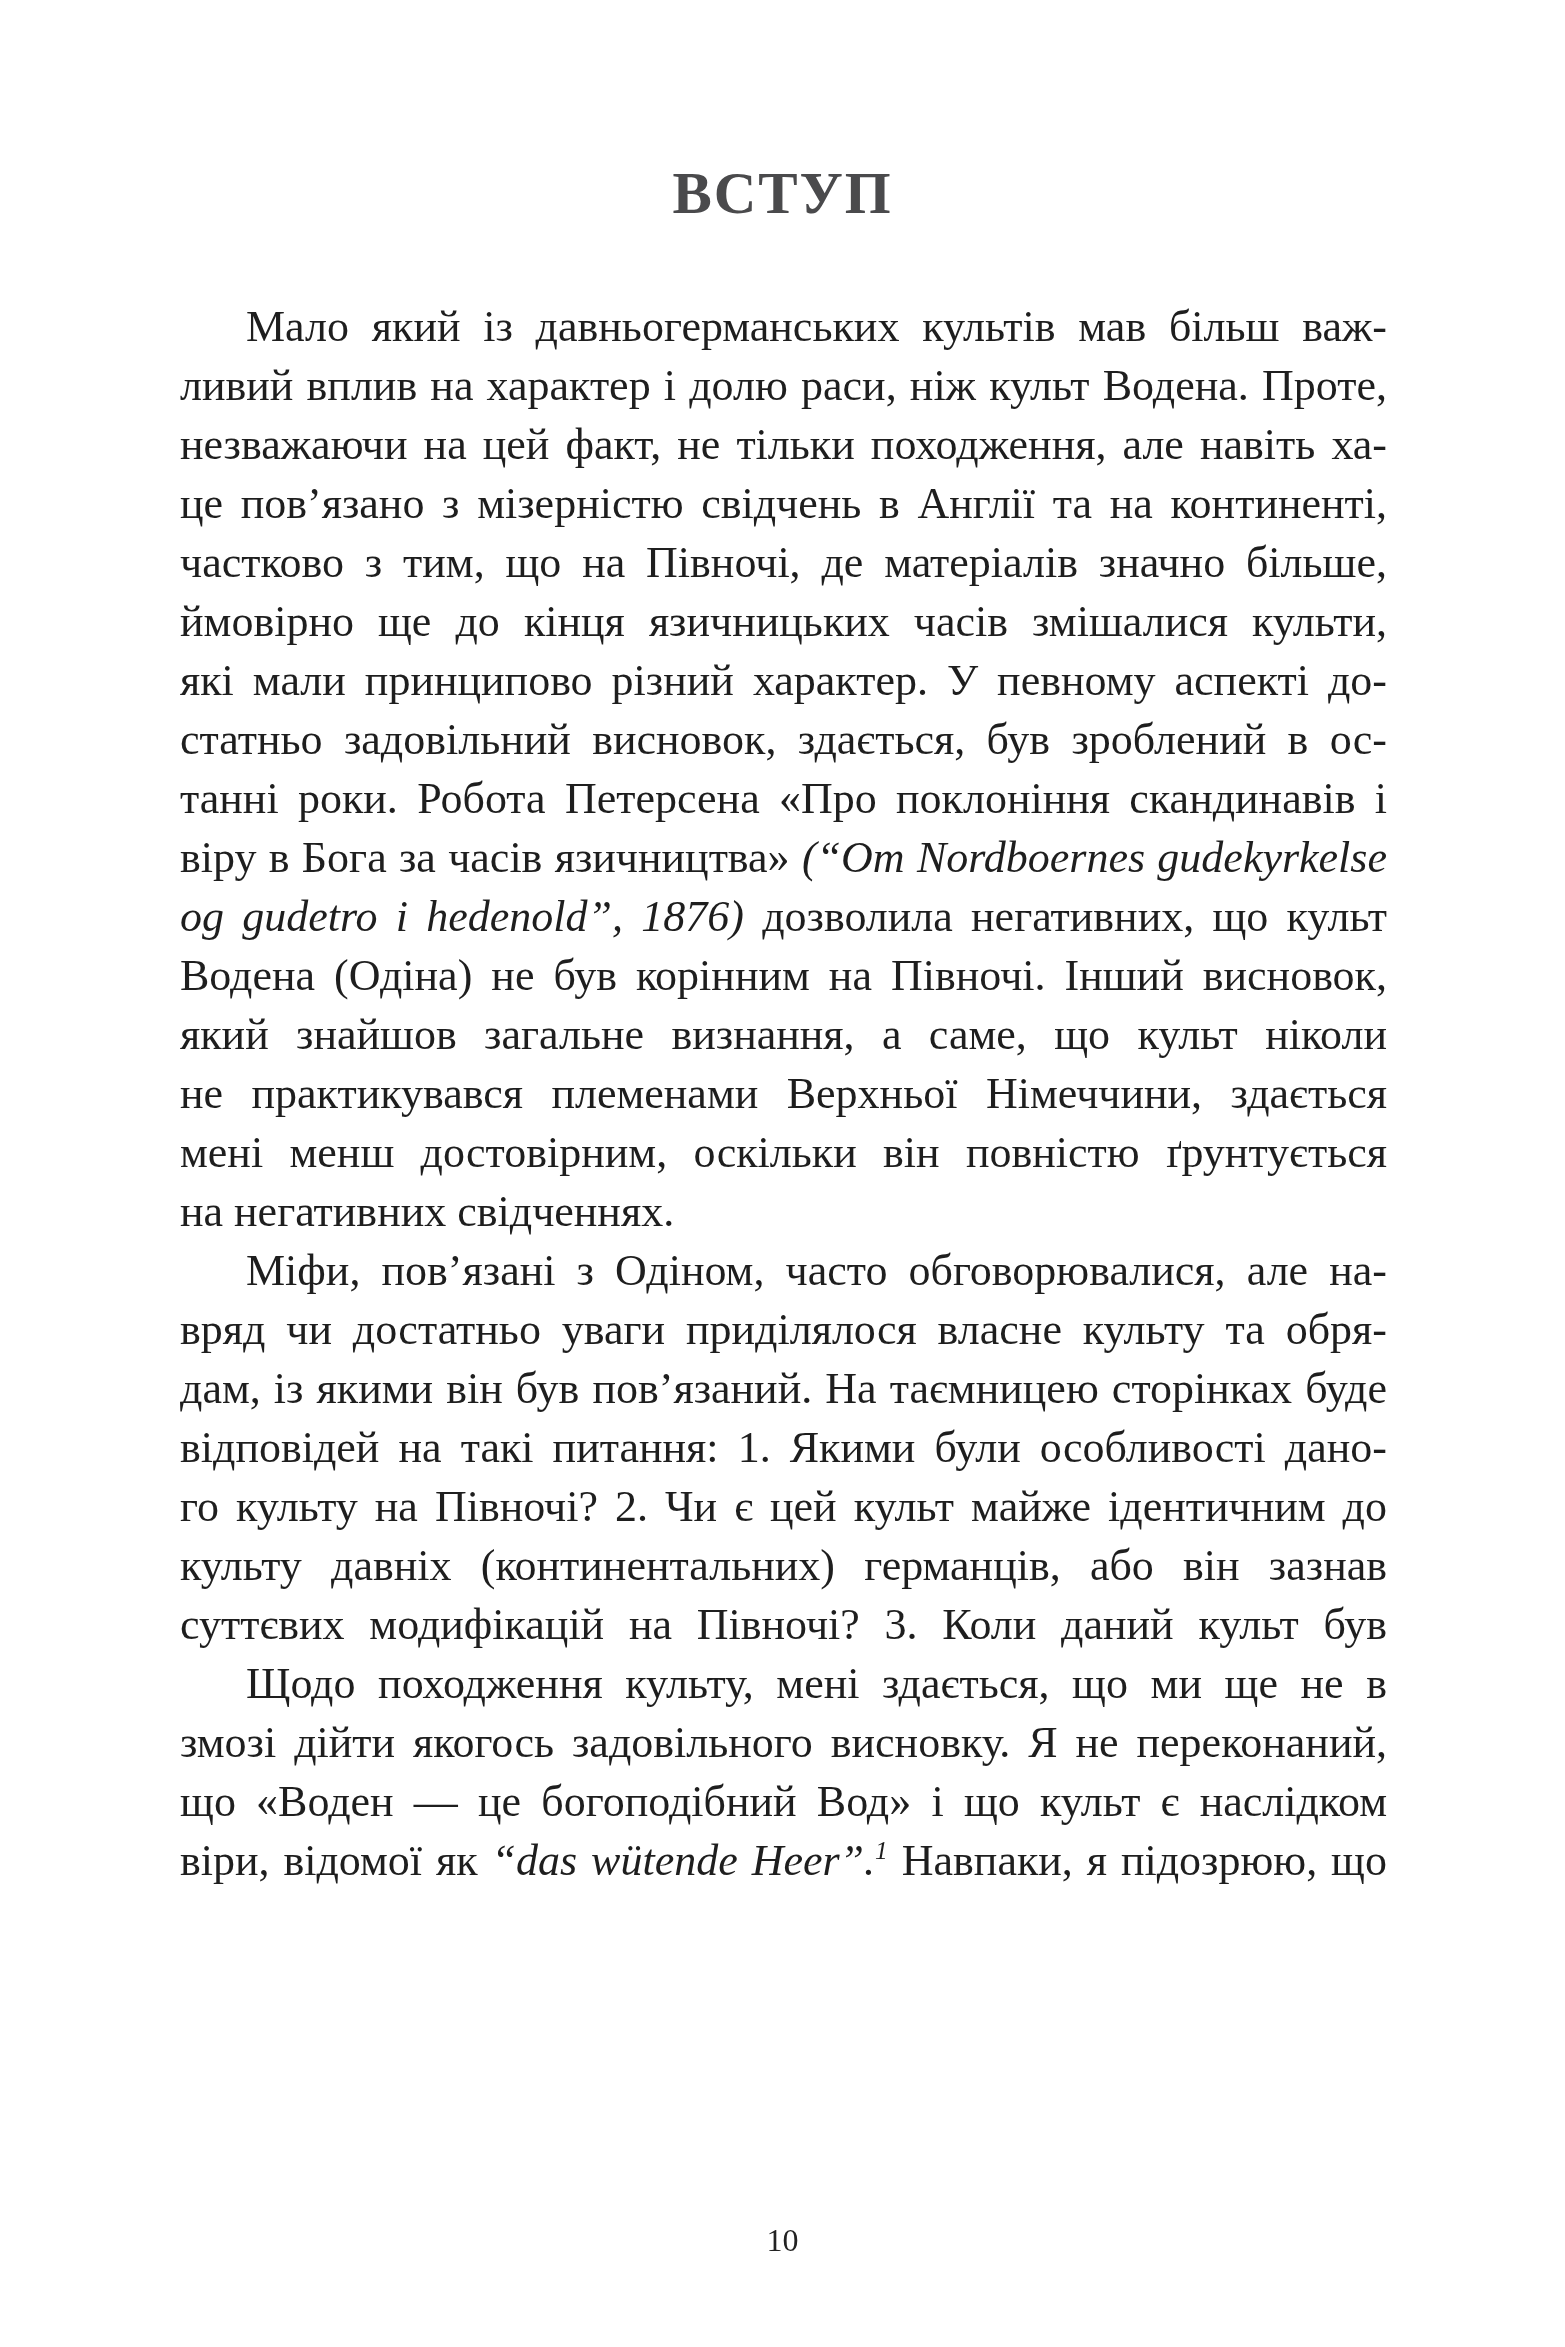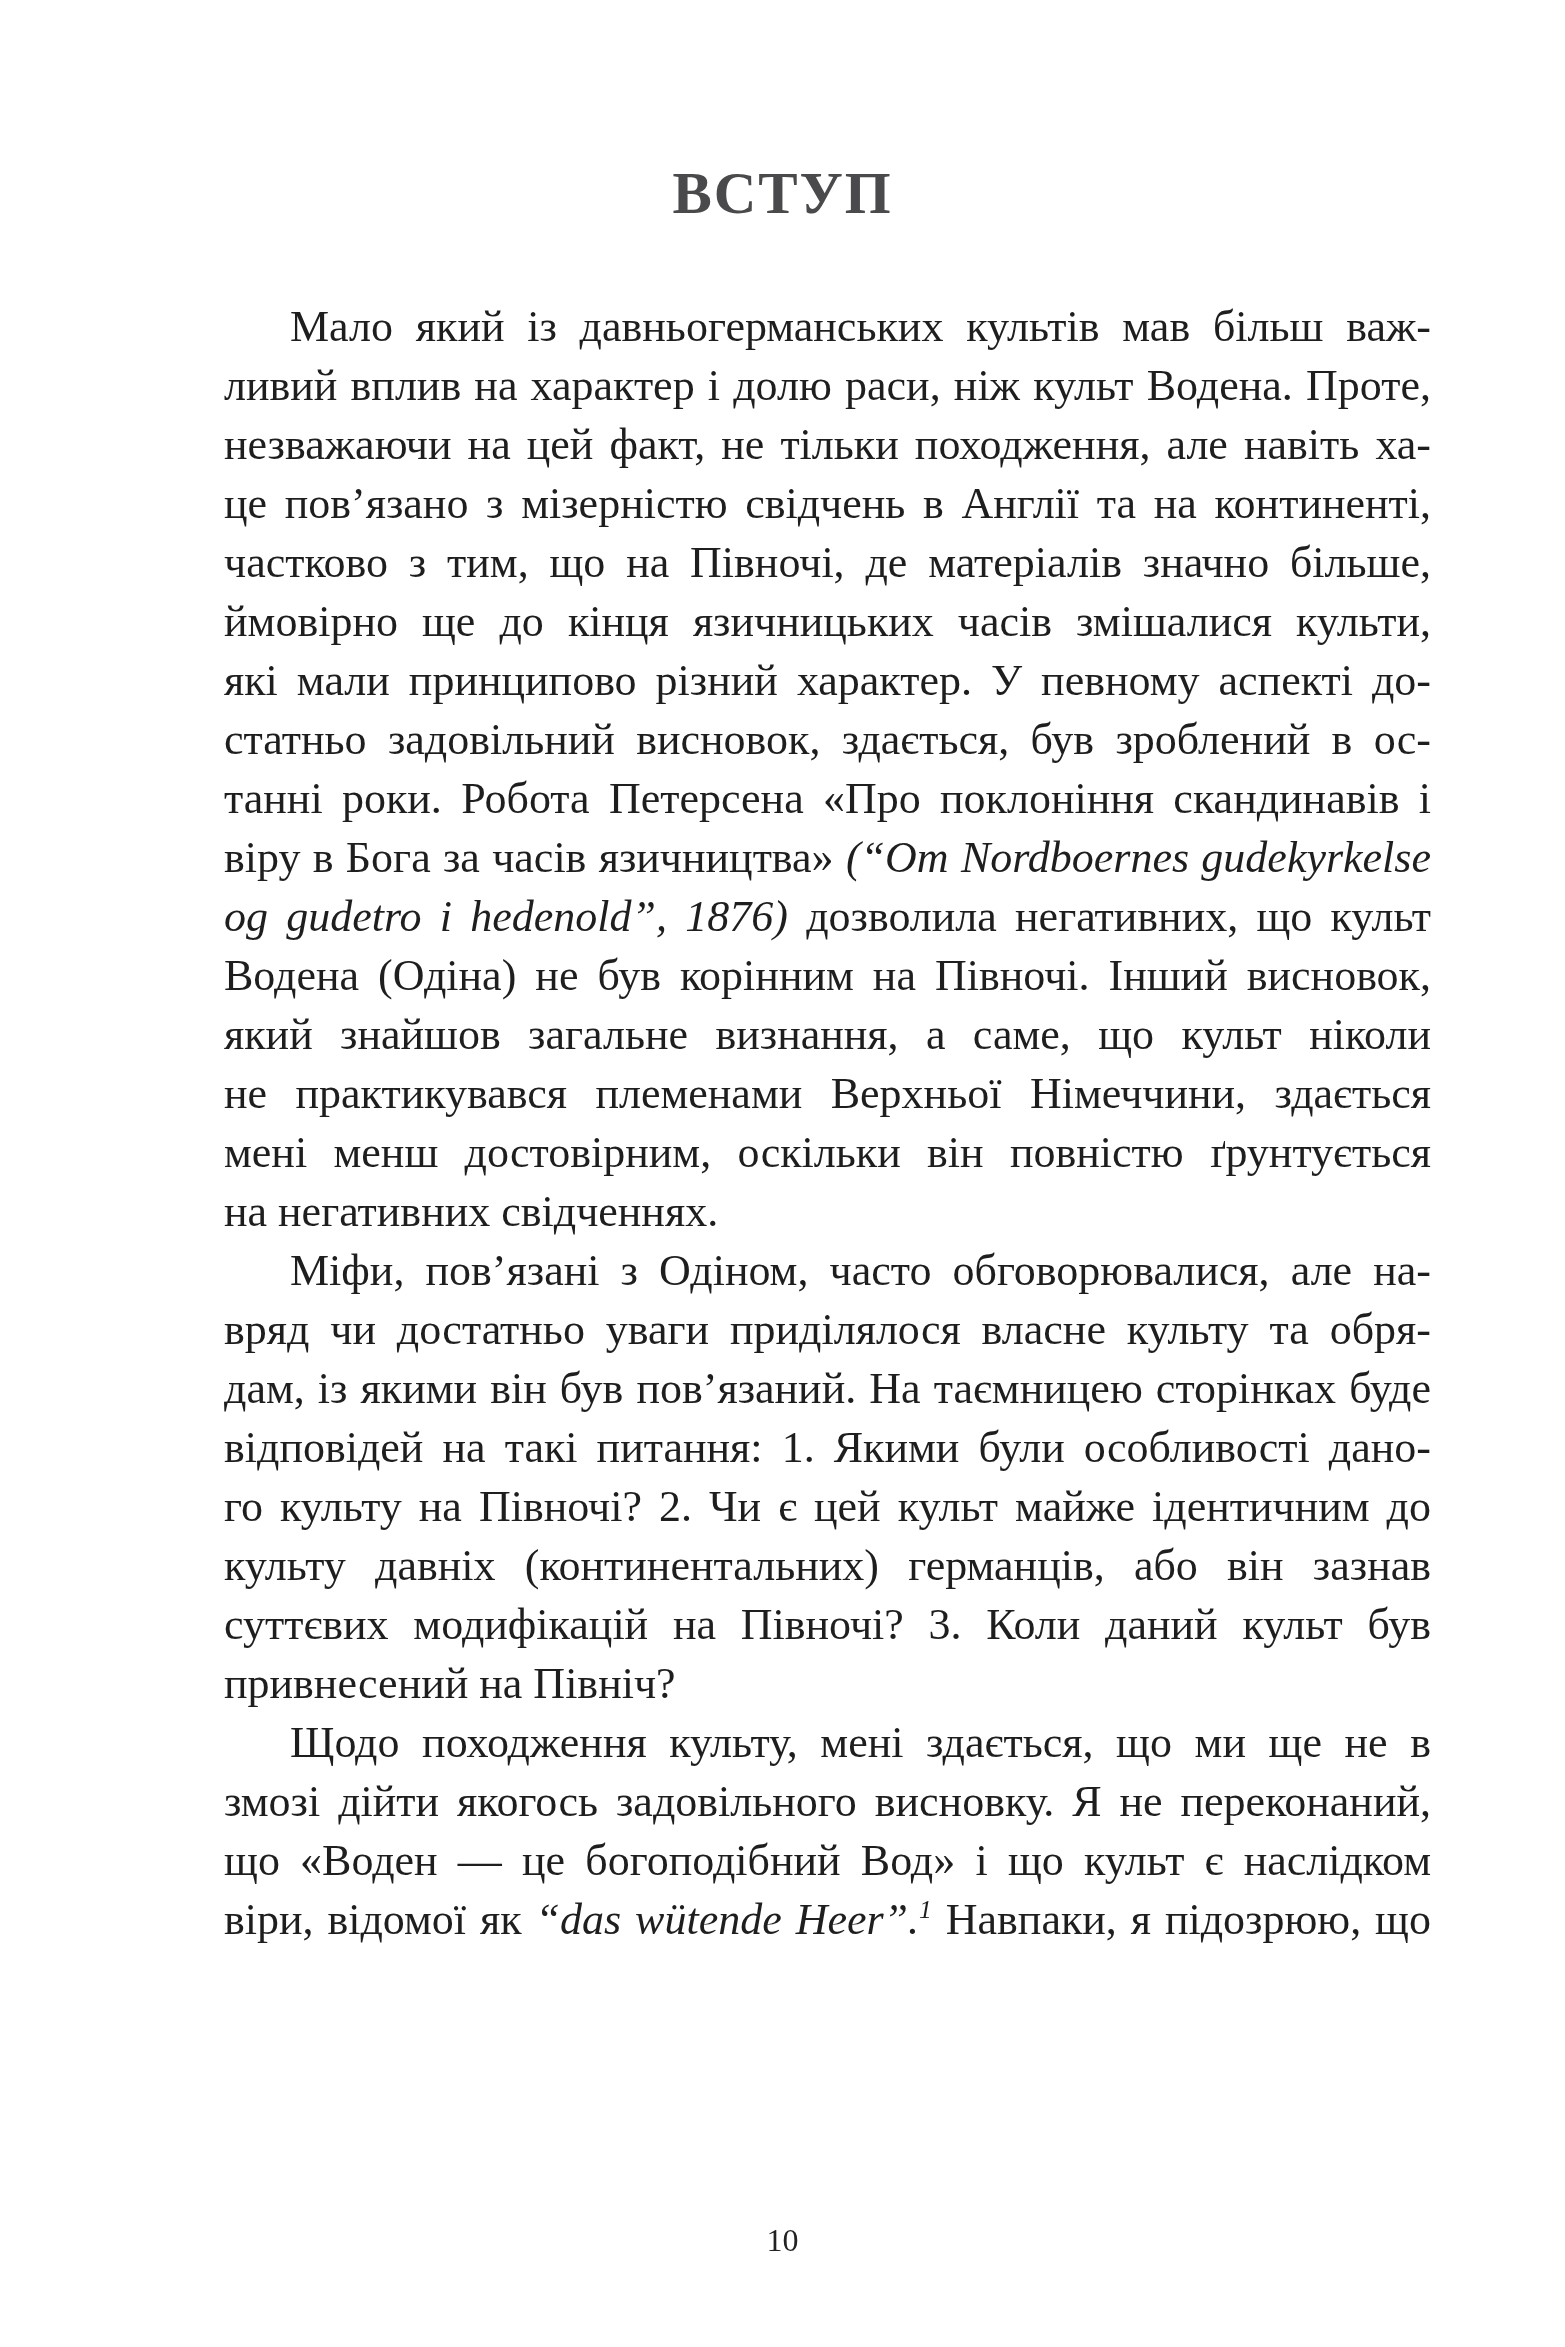--- a/index.html
+++ b/index.html
@@ -19,21 +19,20 @@
     font-weight:700;
     letter-spacing:1.9px;
     color:#4a4a4c;
     margin:0;
   }
   .body-text{
     position:absolute;
     top:297px;left:180px;width:1207px;
     font-size:44px;
     line-height:59px;
-    margin-left:44px;
   }
   .para{margin:0;}
   .line{
     text-align:justify;
     text-align-last:justify;
     -moz-text-align-last:justify;
   }
   .line.last{
     text-align-last:left;
     -moz-text-align-last:left;
@@ -79,21 +78,20 @@
         <div class="line last"><span>на негативних свідченнях.</span></div>
       </div>
       <div class="para">
         <div class="line indent"><span>Міфи, пов’язані з Одіном, часто обговорювалися, але на-</span></div>
         <div class="line"><span>вряд чи достатньо уваги приділялося власне культу та обря-</span></div>
         <div class="line"><span>дам, із якими він був пов’язаний. На таємницею сторінках буде</span></div>
         <div class="line"><span>відповідей на такі питання: 1. Якими були особливості дано-</span></div>
         <div class="line"><span>го культу на Півночі? 2. Чи є цей культ майже ідентичним до</span></div>
         <div class="line"><span>культу давніх (континентальних) германців, або він зазнав</span></div>
         <div class="line"><span>суттєвих модифікацій на Півночі? 3. Коли даний культ був</span></div>
-        <div class="line last"><span>привнесений на Північ?</span></div>
       </div>
       <div class="para">
         <div class="line indent"><span>Щодо походження культу, мені здається, що ми ще не в</span></div>
         <div class="line"><span>змозі дійти якогось задовільного висновку. Я не переконаний,</span></div>
         <div class="line"><span>що «Воден — це богоподібний Вод» і що культ є наслідком</span></div>
         <div class="line"><span>віри, відомої як </span><span class="it">“das wütende Heer”.</span><span class="it sup">1</span><span> Навпаки, я підозрюю, що</span></div>
       </div>
     </div>
 
   <div class="page-number">10</div>

